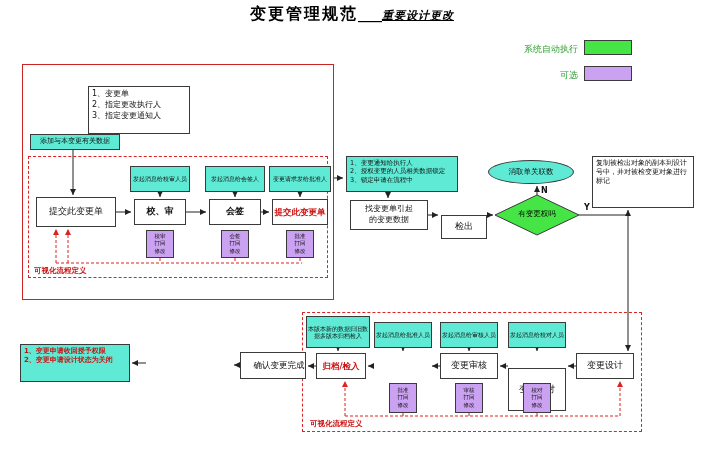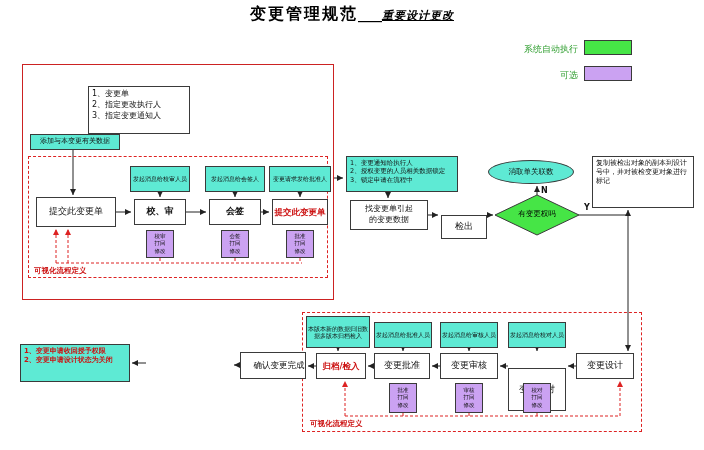--- a/index.html
+++ b/index.html
@@ -136,21 +136,20 @@
   <div class="abs node f7 leftal" style="left:592px;top:156px;width:102px;height:52px;">复制被检出对象的副本到设计号中，并对被检变更对象进行标记</div>
   <div class="abs lab" style="left:584px;top:203px;">Y</div>
   <div class="abs lab" style="left:541px;top:186px;">N</div>
 
   <div class="abs" style="left:302px;top:312px;width:340px;height:120px;border:1px dashed #dd2222;"></div>
   <div class="abs proc-label" style="left:310px;top:419px;">可视化流程定义</div>
 
   <div class="abs node" style="left:576px;top:353px;width:58px;height:26px;">变更设计</div>
   <div class="abs node" style="left:508px;top:368px;width:58px;height:43px;">变更校对</div>
   <div class="abs node" style="left:440px;top:353px;width:58px;height:26px;">变更审核</div>
-  <div class="abs node" style="left:374px;top:353px;width:56px;height:26px;">变更批准</div>
   <div class="abs node f85 red-text" style="left:316px;top:353px;width:50px;height:26px;">归档/检入</div>
   <div class="abs node f85" style="left:240px;top:352px;width:66px;height:27px;padding-left:12px;">确认变更完成</div>
   <div class="abs node green f7 leftal red-text" style="left:20px;top:344px;width:110px;height:38px;">1、变更申请收回授予权限
 2、变更申请设计状态为关闭</div>
 
   <div class="abs node green f6" style="left:306px;top:316px;width:64px;height:32px;">本版本新的数据归旧数据多版本归档检入</div>
   <div class="abs node green f6" style="left:374px;top:322px;width:58px;height:26px;">发起消息给批准人员</div>
   <div class="abs node green f6" style="left:440px;top:322px;width:58px;height:26px;">发起消息给审核人员</div>
   <div class="abs node green f6" style="left:508px;top:322px;width:58px;height:26px;">发起消息给校对人员</div>
 

